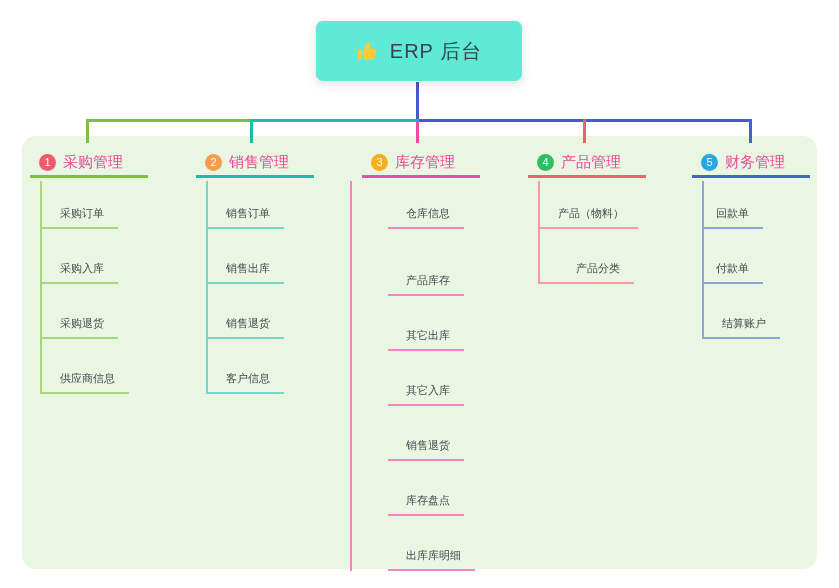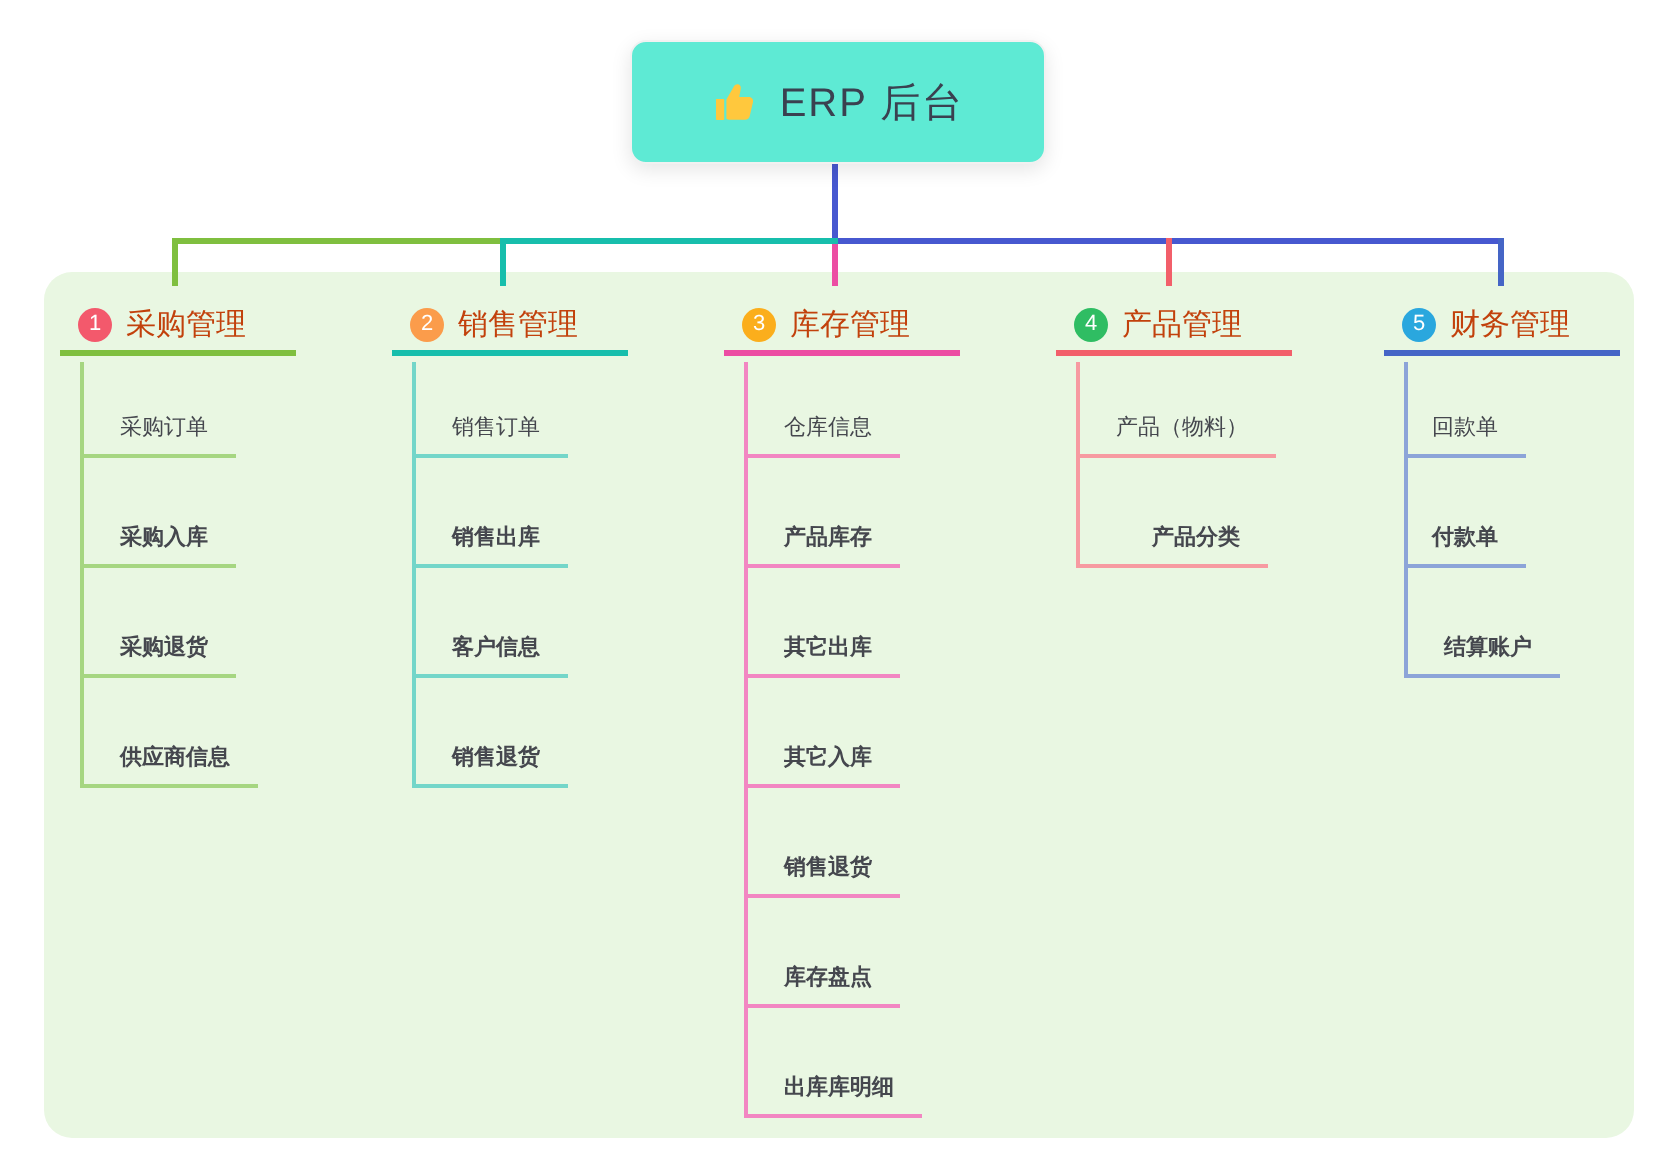--- a/index.html
+++ b/index.html
@@ -17,28 +17,28 @@
   .root-title { font-size: 20px; color: #3A4150; letter-spacing: 1px; }
   .thumb-icon { width: 24px; height: 24px; display: inline-flex; }
 
   .line { position: absolute; }
 
   .branch-header { position: absolute; top: 150px; width: 118px; height: 28px;
     display: flex; align-items: center; gap: 7px; padding-left: 9px;
     border-bottom: 3px solid; }
   .badge { width: 17px; height: 17px; border-radius: 50%; color: #fff; font-size: 11px;
     line-height: 17px; text-align: center; flex: 0 0 17px; }
-  .branch-label { font-size: 15px; color: #c2410c; white-space: nowrap; text-align: center; }
+  .branch-label { font-size: 15px; color: #ec4899; white-space: nowrap; text-align: center; }
 
   .sub-list { position: absolute; top: 181px; border-left: 2px solid; }
   .sub-item { display: flex; align-items: flex-end; width: max-content;
     padding: 0 14px 6px 18px; border-bottom: 2px solid;
     font-size: 11px; color: #45474E; white-space: nowrap; }
   .sub-item.first { height: 48px; }
-  .sub-item.rest { height: 55px; font-weight: bold; }
+  .sub-item.rest { height: 55px; }
 </style>
 </head>
 <body>
 
 <div class="canvas">
   <div class="panel"></div>
 
   <div id="connectors">
       <div class="line" style="left: 416px; top: 82px; width: 3px; height: 37px; background: rgb(71, 88, 208);"></div>
       <div class="line" style="left: 86px; top: 119px; width: 167px; height: 3px; background: rgb(127, 191, 63);"></div>
@@ -72,30 +72,30 @@
         <div class="sub-item rest" style="border-bottom-color: rgb(166, 214, 129);">采购退货</div>
         <div class="sub-item rest" style="border-bottom-color: rgb(166, 214, 129);">供应商信息</div>
       </div>
       <div class="branch-header" style="left: 196px; border-bottom-color: rgb(23, 190, 172);">
         <span class="badge" style="background: rgb(251, 156, 75);">2</span>
         <span class="branch-label">销售管理</span>
       </div>
       <div class="sub-list" style="left: 206px; border-left-color: rgb(115, 214, 201);">
         <div class="sub-item first" style="border-bottom-color: rgb(115, 214, 201);">销售订单</div>
         <div class="sub-item rest" style="border-bottom-color: rgb(115, 214, 201);">销售出库</div>
+        <div class="sub-item rest" style="border-bottom-color: rgb(115, 214, 201);">销售退货</div>
         <div class="sub-item rest" style="border-bottom-color: rgb(115, 214, 201);">客户信息</div>
-        <div class="sub-item rest" style="border-bottom-color: rgb(115, 214, 201);">销售退货</div>
       </div>
       <div class="branch-header" style="left: 362px; border-bottom-color: rgb(236, 77, 163);">
         <span class="badge" style="background: rgb(251, 174, 28);">3</span>
         <span class="branch-label">库存管理</span>
       </div>
-      <div class="sub-list" style="left: 372px; border-left-color: rgb(242, 134, 194);">
+      <div class="sub-list" style="left: 350px; border-left-color: rgb(242, 134, 194); padding-left: 36px;">
         <div class="sub-item first" style="border-bottom-color: rgb(242, 134, 194);">仓库信息</div>
-        <div class="sub-item rest" style="border-bottom-color: rgb(242, 134, 194);">产品库存</div>
+        <div class="sub-item rest" style="border-bottom-color: rgb(242, 134, 194); margin-top: 12px;">产品库存</div>
         <div class="sub-item rest" style="border-bottom-color: rgb(242, 134, 194);">其它出库</div>
         <div class="sub-item rest" style="border-bottom-color: rgb(242, 134, 194);">其它入库</div>
         <div class="sub-item rest" style="border-bottom-color: rgb(242, 134, 194);">销售退货</div>
         <div class="sub-item rest" style="border-bottom-color: rgb(242, 134, 194);">库存盘点</div>
         <div class="sub-item rest" style="border-bottom-color: rgb(242, 134, 194);">出库库明细</div>
       </div>
       <div class="branch-header" style="left: 528px; border-bottom-color: rgb(242, 95, 106);">
         <span class="badge" style="background: rgb(47, 189, 99);">4</span>
         <span class="branch-label">产品管理</span>
       </div>

